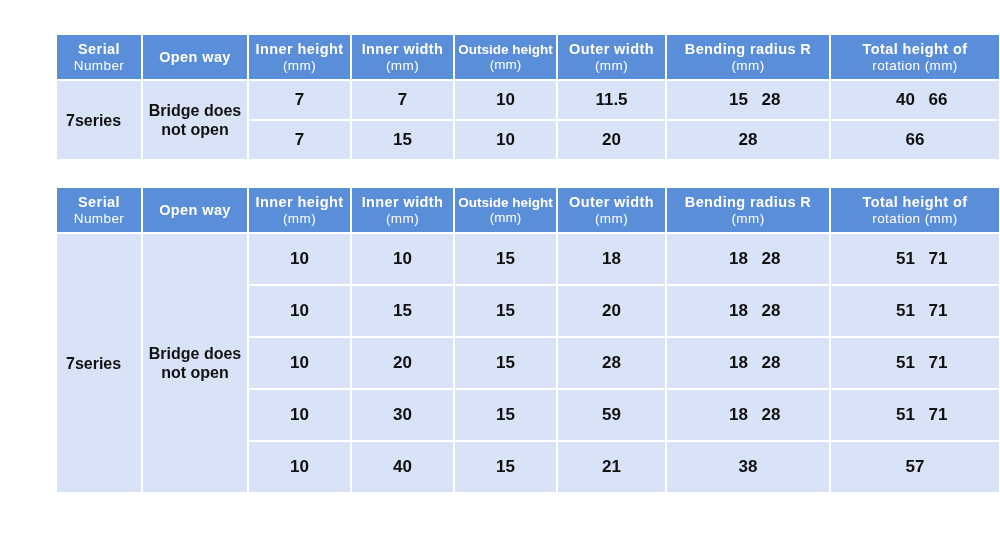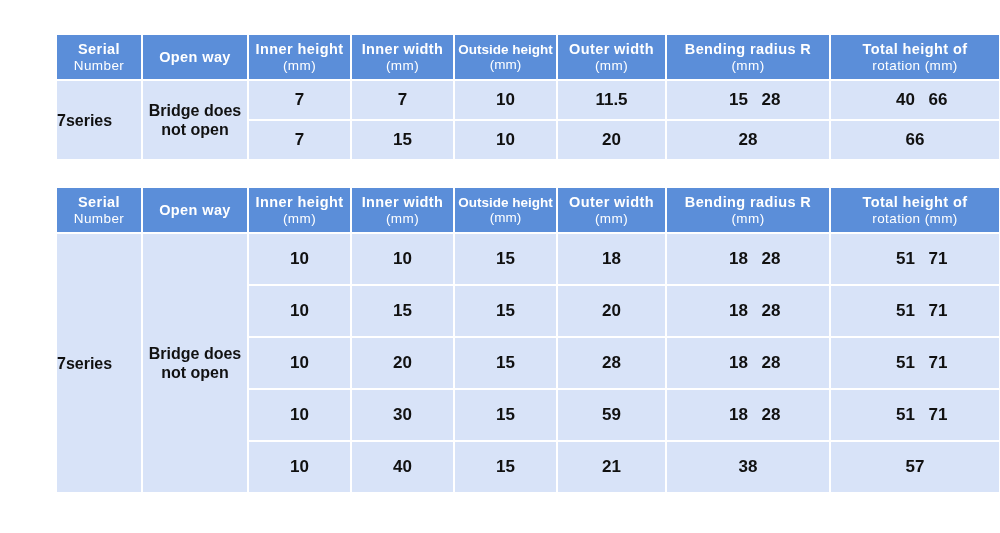--- a/index.html
+++ b/index.html
@@ -81,20 +81,21 @@
     box-sizing: border-box;
   }
 
   .spec-table td.label-cell {
     font-size: 16px;
     font-weight: bold;
     line-height: 1.2;
   }
   .spec-table td.serial-cell {
     text-align: left;
+    padding-left: 9px;
   }
 
   
   .pair {
     display: inline-block;
     text-align: center;
     width: 104px;
   }
   .pair .v1 {
     display: inline-block;

